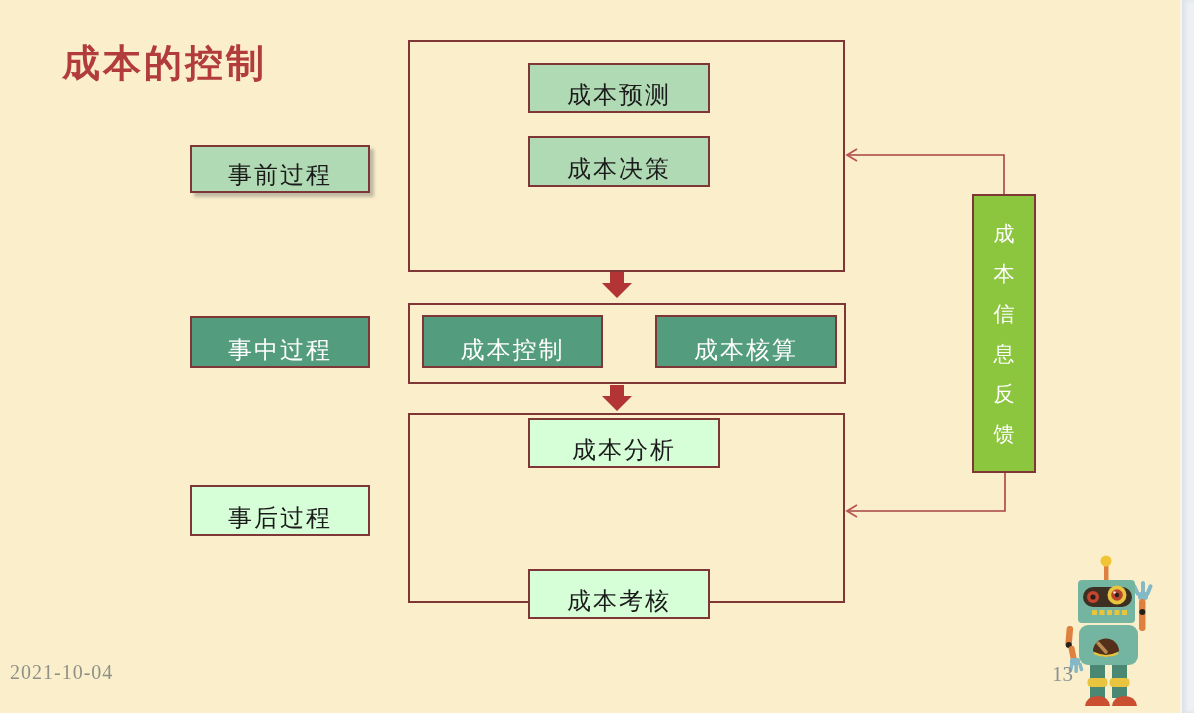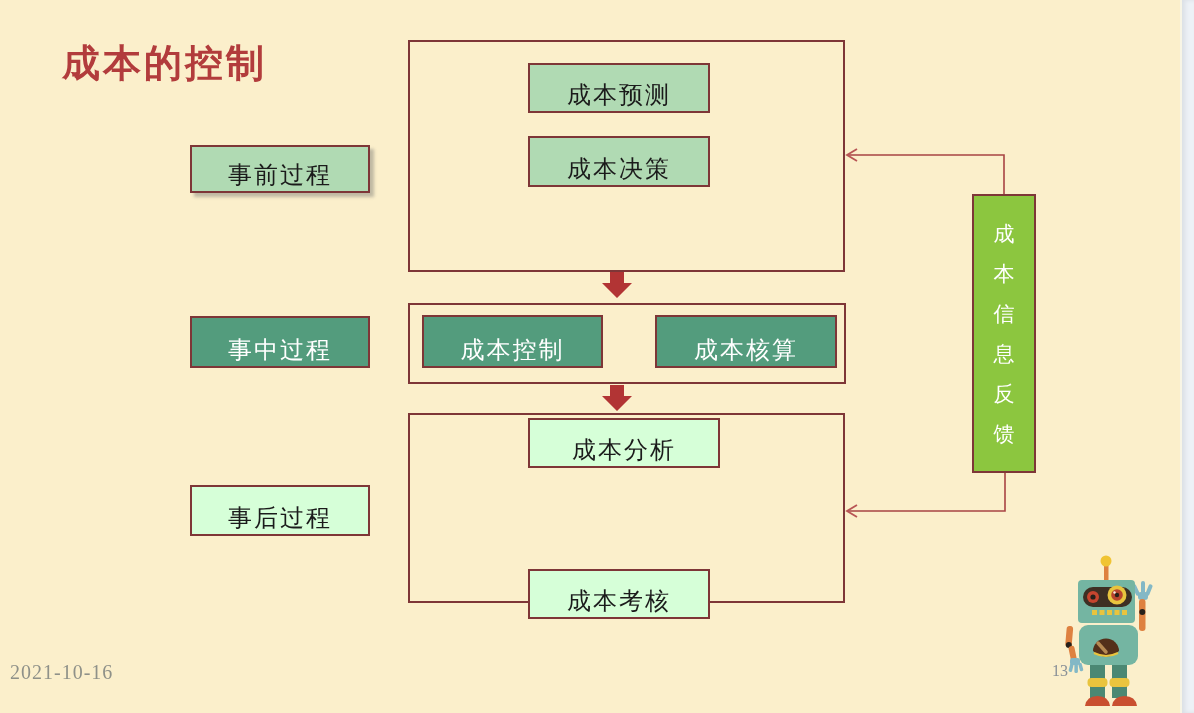--- a/index.html
+++ b/index.html
@@ -80,21 +80,21 @@
   .overlay{
     position:absolute;left:0;top:0;width:1194px;height:713px;
     pointer-events:none;
   }
   .footer-date{
     position:absolute;left:10px;top:661px;
     font-size:20px;color:var(--footer-gray);letter-spacing:1px;
   }
   .footer-page{
     position:absolute;left:1052px;top:662px;
-    font-size:16px;color:#899097;z-index:5;
+    font-size:21px;color:#899097;z-index:5;
   }
   .robot{
     position:absolute;left:1060px;top:550px;width:93px;height:160px;
   }
 </style>
 </head>
 <body>
 
 <div class="slide">
 
@@ -144,21 +144,21 @@
 
     <polygon points="610,385 624,385 624,396 632,396 617,411 602,396 610,396" fill="#B23434"></polygon>
 
     <path d="M1004,194 L1004,155 L848,155" stroke="#A84444" stroke-width="1.6" fill="none"></path>
     <path d="M857,149 L847,155 L857,161" stroke="#B85555" stroke-width="1.8" fill="none"></path>
 
     <path d="M1005,473 L1005,511 L848,511" stroke="#A84444" stroke-width="1.6" fill="none"></path>
     <path d="M857,505 L847,511 L857,517" stroke="#B85555" stroke-width="1.8" fill="none"></path>
   </svg>
 
-  <div class="footer-date">2021-10-16</div>
+  <div class="footer-date">2021-10-04</div>
   <div class="footer-page">13</div>
 
   <svg class="robot" viewBox="0 0 93 160" aria-hidden="true">
 
     <rect x="44" y="14" width="4.5" height="17" fill="#DE8140"></rect>
     <circle cx="46" cy="11" r="5.5" fill="#F0C433"></circle>
 
     <g fill="#83B8C6">
       <rect x="74" y="34" width="4" height="12" rx="2" transform="rotate(-25 76 40)"></rect>
       <rect x="81" y="31" width="4" height="13" rx="2"></rect>

